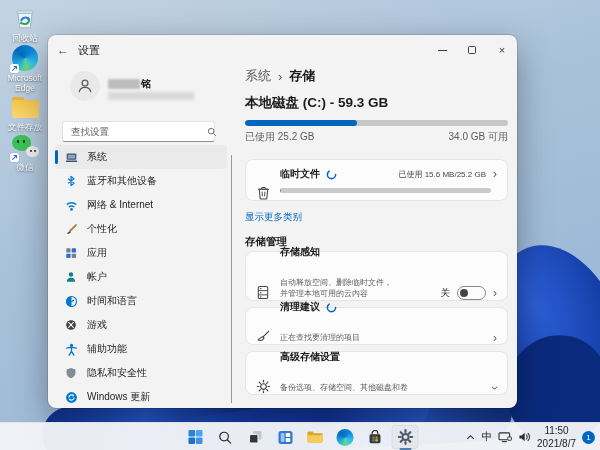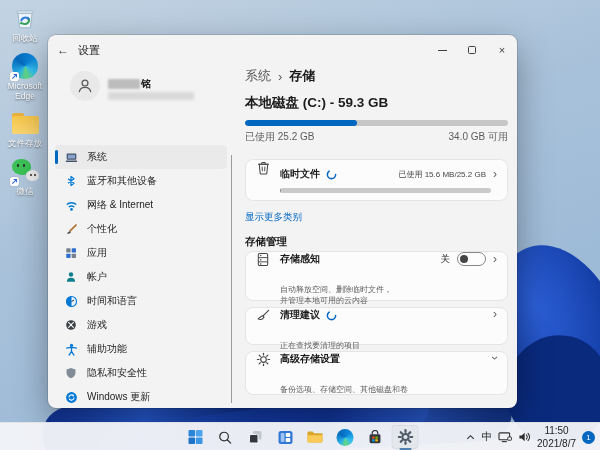--- a/index.html
+++ b/index.html
@@ -14,21 +14,21 @@
   .petal { position:absolute; border-radius:50%; }
   .petal-right { left:498px; top:242px; width:124px; height:190px; transform:rotate(-20deg);
     background:radial-gradient(ellipse at 40% 30%, #2c5fd6 0%, #1743ae 55%, #0b2b86 100%); }
   .petal-right2 { left:506px; top:335px; width:104px; height:110px; transform:rotate(15deg); background:#0a2a7e; }
   .petal-band { left:42px; top:396px; width:470px; height:56px; transform:rotate(-3deg); border-radius:28px;
     background:linear-gradient(100deg,#0e2f8e 0%,#2457cc 22%,#0c2d88 45%,#2e63d8 70%,#102f80 100%); }
   .petal-band2 { left:180px; top:402px; width:250px; height:40px; transform:rotate(-8deg); border-radius:20px;
     background:linear-gradient(90deg,#1b49bd,#0d2f93 60%,#2a5cd0); opacity:.85; }
 
   
-  .desk { position:absolute; left:2px; top:4px; width:46px; display:flex; flex-direction:column; gap:8px; }
+  .desk { position:absolute; left:2px; top:4px; width:46px; display:flex; flex-direction:column; }
   .desk-item { width:46px; display:flex; flex-direction:column; align-items:center; cursor:default; }
   .desk-ico { width:28px; height:28px; position:relative; display:flex; align-items:center; justify-content:center; }
   .desk-label { font-size:8.5px; color:#fff; text-align:center; line-height:1.15; margin-top:2px;
     text-shadow:0 1px 2px rgba(0,0,0,.55); max-width:46px; word-break:break-word; }
   .shortcut { position:absolute; left:-1px; bottom:-1px; width:9px; height:9px; background:#fff;
     border-radius:2px; box-shadow:0 0 1px rgba(0,0,0,.4); display:flex; align-items:center; justify-content:center; }
   .edge-circle { width:26px; height:26px; border-radius:50%;
     background:conic-gradient(from -50deg,#0669bc,#0b84d8 25%,#35c1f1 48%,#66d97e 62%,#2bb3e8 75%,#0669bc); }
   .folder-ico { width:27px; height:21px; position:relative; }
   .folder-back { position:absolute; left:0; top:0; width:12px; height:6px; background:#e9b33b; border-radius:2px 2px 0 0; }
@@ -75,21 +75,21 @@
   .main { position:absolute; left:197px; top:0; width:263px; height:373px; }
   .crumb { position:absolute; top:32px; left:0; font-size:13px; color:#5a5a5a; display:flex; gap:7px; align-items:center; }
   .crumb .cur { color:#1b1b1b; font-weight:bold; }
   .disk-title { position:absolute; top:59px; left:0; font-size:13.5px; font-weight:bold; color:#1b1b1b; }
   .disk-bar { position:absolute; top:85px; left:0; width:263px; height:6px; border-radius:3px; background:#c7c7c7; overflow:hidden; }
   .disk-fill { height:100%; background:#0067c0; border-radius:3px; }
   .disk-labels { position:absolute; top:95px; left:0; width:263px; display:flex; justify-content:space-between;
     font-size:10px; color:#5c5c5c; }
 
   .card { position:absolute; left:0; width:263px; background:#fcfcfc; border:1px solid #e5e5e5; border-radius:8px;
-    display:flex; align-items:flex-start; cursor:pointer; }
+    display:flex; align-items:flex-end; cursor:pointer; }
   .card-ico { width:34px; flex:none; display:flex; align-items:center; justify-content:center; }
   .card-body { flex:1; min-width:0; }
   .card-title { font-size:10px; font-weight:bold; color:#1b1b1b; display:flex; align-items:center; gap:6px; }
   .card-desc { font-size:8px; color:#5e5e5e; line-height:1.35; margin-top:19px; }
   .card-right { display:flex; align-items:center; gap:7px; padding-right:10px; flex:none; }
   .chev { font-size:12px; color:#5f5f5f; line-height:1; }
   .chev.down { display:inline-block; transform:rotate(90deg); }
   .usage-sm { font-size:8px; color:#454545; }
   .tempbar { position:absolute; left:34px; right:16px; bottom:7px; height:5px; border-radius:3px; background:#cacaca; overflow:hidden; }
   .tempfill { height:100%; background:#8f8f8f; border-radius:3px; }
@@ -202,20 +202,29 @@
         <circle cx="8" cy="5.4" r="2.6" fill="none" stroke="#5a5a5a" stroke-width="1.1"></circle>
         <path d="M2.8 13.5 a5.3 5.3 0 0 1 10.4 0" fill="none" stroke="#5a5a5a" stroke-width="1.1"></path>
       </svg>
   </div>
   <div class="pf-name">
     <span class="blurblock" style="width:32px;height:10px;"></span>
     <span class="pf-suffix">铭</span>
   </div>
   <div class="pf-line2"></div>
 
+  <div class="searchbox">
+    <input type="text" placeholder="查找设置" style="">
+    <span class="search-mag">
+      <svg width="10" height="10" viewBox="0 0 12 12">
+          <circle cx="5" cy="5" r="3.4" fill="none" stroke="#5f5f5f" stroke-width="1.1"></circle>
+          <line x1="7.6" y1="7.6" x2="10.6" y2="10.6" stroke="#5f5f5f" stroke-width="1.1"></line>
+        </svg>
+    </span>
+  </div>
 
   <div class="nav">
     <div class="nav-item selected">
       <div class="nav-pill"></div>
       <span class="nav-ico">
         <svg width="13" height="13" viewBox="0 0 14 14">
             <rect x="1.8" y="2.8" width="10.4" height="6.6" rx="1" fill="#40506b"></rect>
             <rect x="3" y="4" width="8" height="4.2" fill="#8aa3c8"></rect>
             <rect x=".8" y="10.2" width="12.4" height="1.6" rx=".8" fill="#40506b"></rect>
           </svg>

